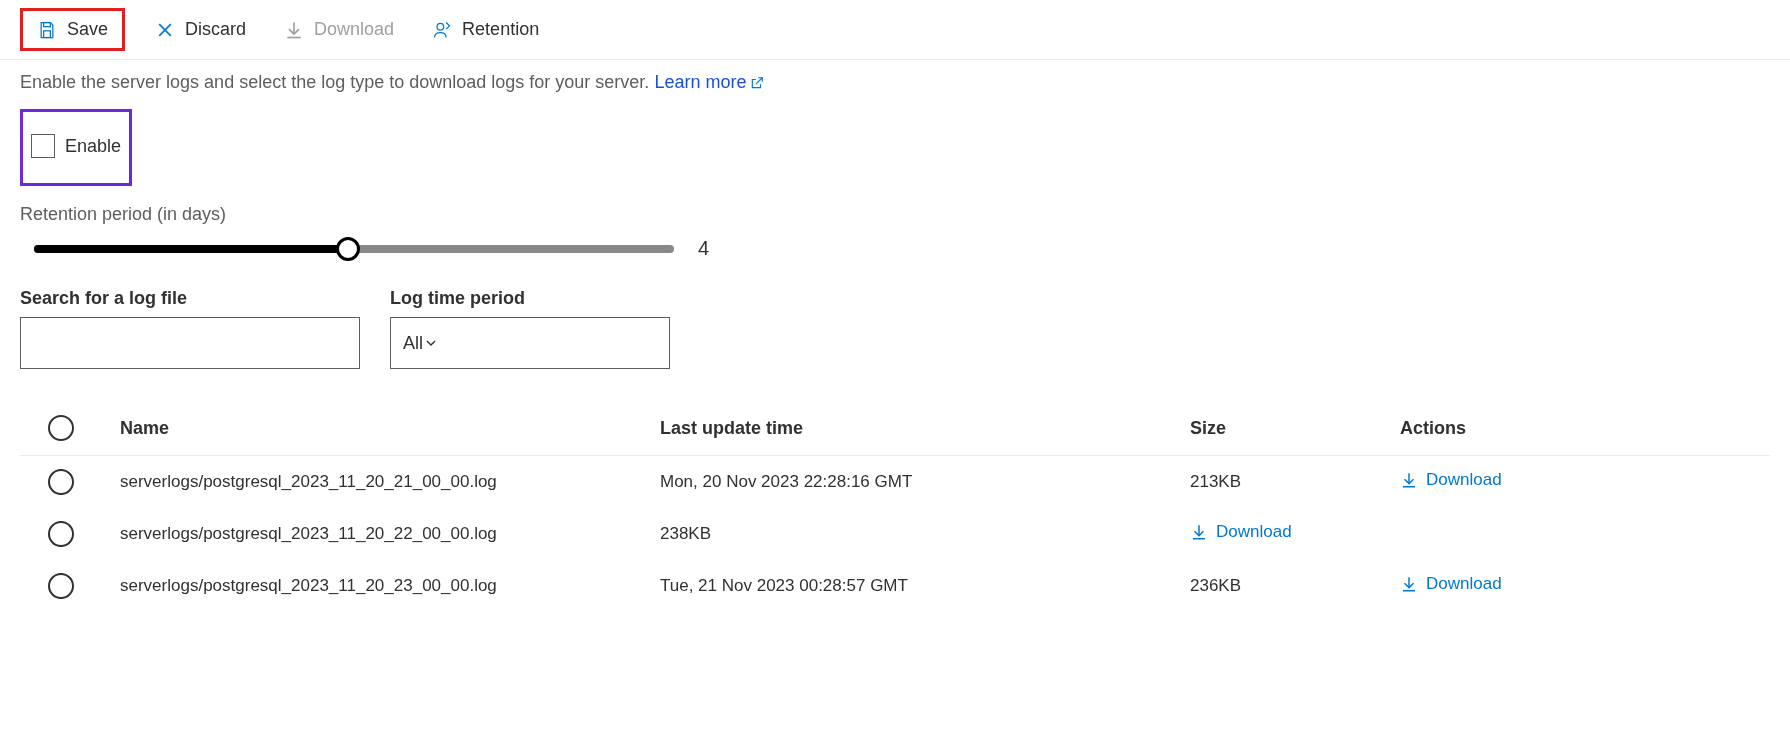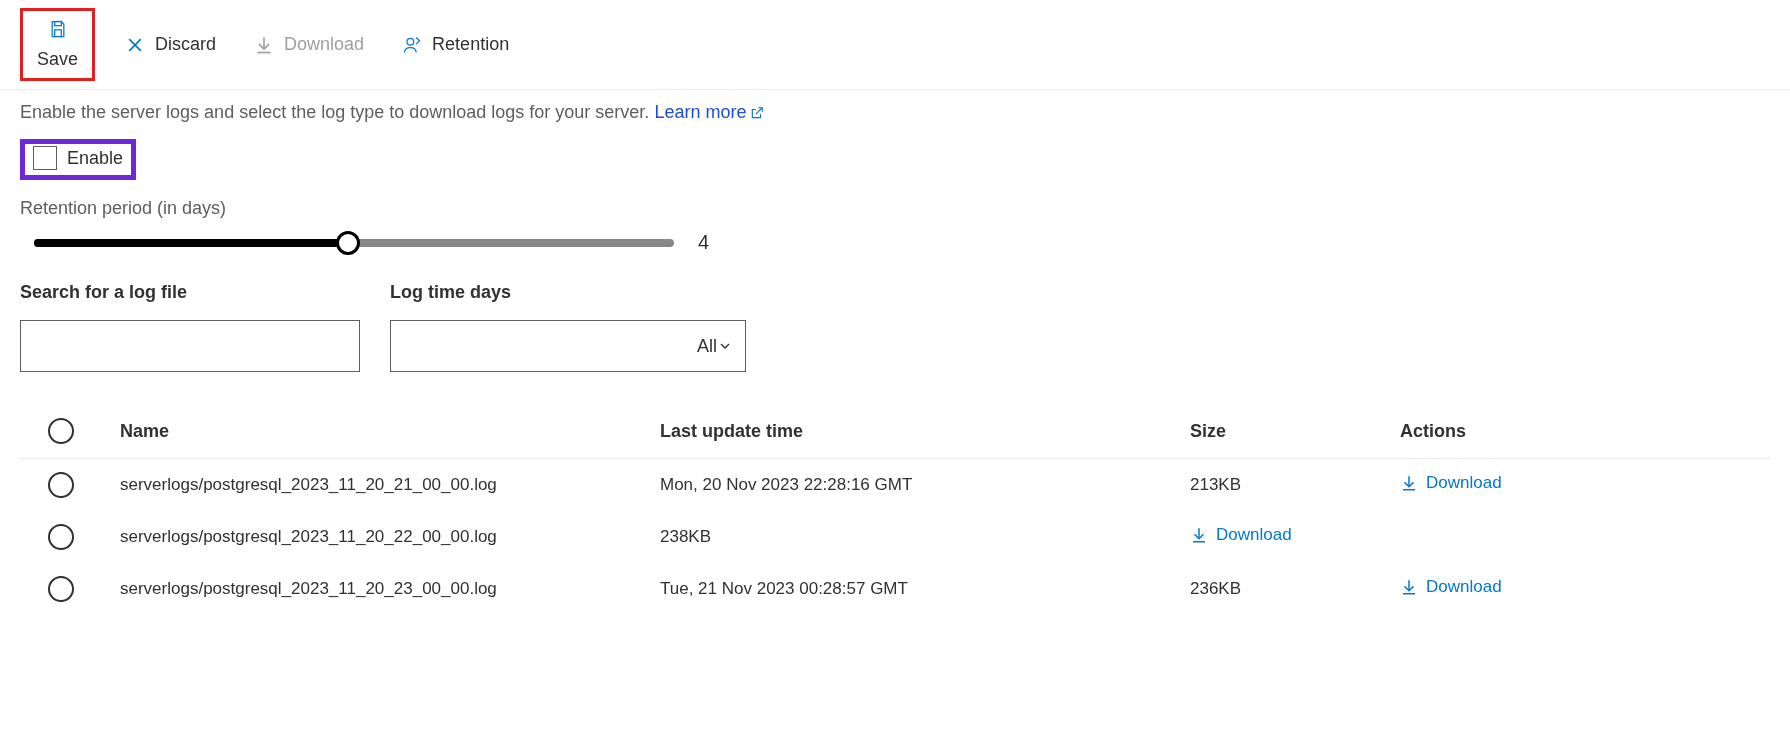--- a/index.html
+++ b/index.html
@@ -23,21 +23,21 @@
       gap: 10px;
       font-size: 18px;
       color: #323130;
       cursor: pointer;
       background: none;
       border: none;
       padding: 4px 8px;
     }
     .toolbar-btn.disabled { color: #a19f9d; cursor: default; }
     .toolbar-btn svg { width: 20px; height: 20px; }
-    .toolbar-btn.save-btn { border: 3px solid #e21f1f; padding: 8px 14px; flex-direction: column; }
+    .toolbar-btn.save-btn { border: 3px solid #e21f1f; padding: 8px 14px; }
     .toolbar-btn.save-btn svg { stroke: #0078d4; fill: #0078d4; }
     .toolbar-btn.discard-btn svg { stroke: #0078d4; }
     .toolbar-btn.download-btn svg { stroke: #a19f9d; }
     .toolbar-btn.feedback-btn svg { stroke: #0078d4; fill: none; }
 
     .content {
       padding: 12px 20px 20px 20px;
     }
     .description {
       font-size: 18px;
@@ -54,23 +54,23 @@
     }
     .learn-more svg { width: 14px; height: 14px; }
 
     .section-label {
       font-size: 18px;
       color: #605e5c;
       margin-bottom: 10px;
     }
 
     .enable-wrap {
-      border: 5px solid #6d28d9;
+      border: 3px solid #6d28d9;
       display: inline-block;
-      padding: 2px 8px;
+      padding: 22px 8px;
       margin-bottom: 18px;
       text-decoration: underline;
     }
     .checkbox-group {
       display: inline-flex;
       align-items: center;
       gap: 10px;
       font-size: 18px;
     }
     .checkbox-box {
@@ -110,42 +110,42 @@
     }
     .slider-value {
       font-size: 20px;
     }
 
     .filters-row {
       display: flex;
       gap: 30px;
       margin-bottom: 32px;
     }
-    .filter-group { display: flex; flex-direction: column; gap: 17px; }
+    .filter-group { display: flex; flex-direction: column; gap: 8px; }
     .filter-label {
       font-size: 18px;
       font-weight: 600;
       color: #323130;
     }
     .text-input {
       width: 340px;
       height: 52px;
       border: 1px solid #605e5c;
       padding: 0 12px;
       font-size: 16px;
     }
     .select-box {
-      width: 356px;
+      width: 280px;
       height: 52px;
       border: 1px solid #605e5c;
       padding: 0 12px;
       font-size: 18px;
       display: flex;
       align-items: center;
-      justify-content: flex-end;
+      justify-content: flex-start;
       cursor: pointer;
     }
     .select-box svg { width: 16px; height: 16px; }
 
     .table {
       width: 100%;
     }
     .thead-row, .tbody-row {
       display: grid;
       grid-template-columns: 100px 540px 530px 210px 1fr;
@@ -254,21 +254,21 @@
     </div>
     <div class="slider-value">4</div>
   </div>
 
   <div class="filters-row">
     <div class="filter-group">
       <div class="filter-label">Search for a log file</div>
       <input class="text-input" type="text" value="" style="">
     </div>
     <div class="filter-group">
-      <div class="filter-label">Log time days</div>
+      <div class="filter-label">Log time period</div>
       <div class="select-box">
         <span>All</span>
         <svg viewBox="0 0 24 24" fill="none" stroke="#323130" stroke-width="2">
             <polyline points="6 9 12 15 18 9"></polyline>
           </svg>
       </div>
     </div>
   </div>
 
   

